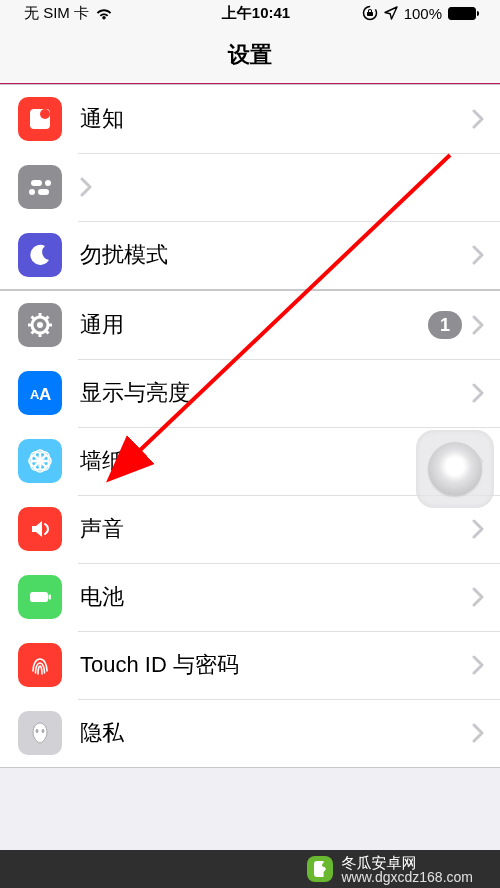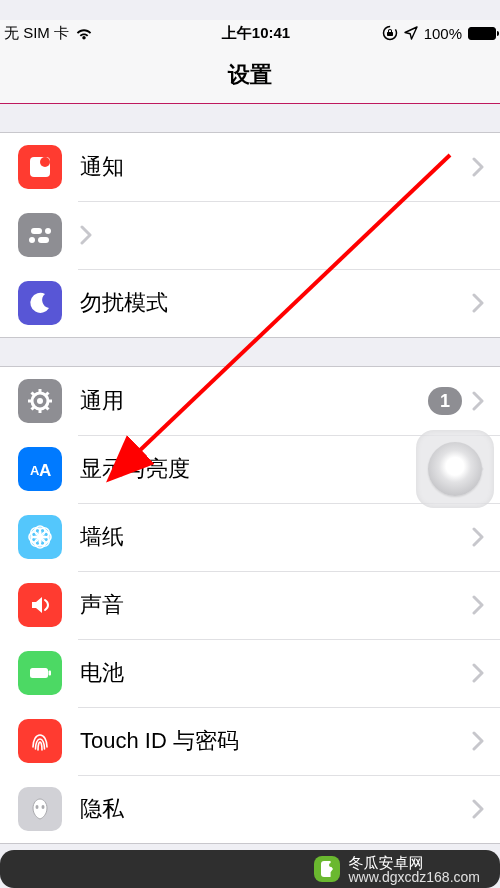--- a/index.html
+++ b/index.html
@@ -1,32 +1,32 @@
 <!DOCTYPE html>
 <html><head>
 <meta charset="utf-8">
 <style>
   * { box-sizing: border-box; margin: 0; padding: 0; }
   html, body { width: 500px; height: 888px; overflow: hidden; font-family: -apple-system, "PingFang SC", "Helvetica Neue", Arial, sans-serif; }
   body { background: #efeff4; position: relative; }
 
   
-  .status-bar { height: 26px; display: flex; align-items: center; justify-content: space-between; padding: 0 4px; font-size: 15px; font-weight: 500; background: #f7f7f8; margin-top: 20px; }
+  .status-bar { height: 26px; display: flex; align-items: center; justify-content: space-between; padding: 0 24px; font-size: 15px; font-weight: 500; background: #f7f7f8; }
   .status-left, .status-right { display: flex; align-items: center; gap: 6px; }
   .status-center { position: absolute; left: 12px; right: 0; text-align: center; pointer-events: none; font-weight: 600; }
   .wifi-icon, .lock-orient-icon, .nav-icon, .battery-icon { display: inline-flex; align-items: center; }
   .battery-body { width: 28px; height: 13px; border: 1.5px solid #000; border-radius: 3px; position: relative; background: #000; }
   .battery-body::after { content: ""; position: absolute; right: -4px; top: 3px; width: 2.5px; height: 5px; background: #000; border-radius: 0 2px 2px 0; }
 
   
   .nav-header { height: 58px; display: flex; align-items: center; justify-content: center; background: #f7f7f8; border-bottom: 1px solid #be185d; }
   .nav-title { font-size: 22px; font-weight: 600; }
 
   
-  .group { margin-top: 28px; background: #fff; border-top: 1px solid #c8c7cc; border-bottom: 1px solid #c8c7cc; }
+  .group { background: #fff; border-top: 1px solid #c8c7cc; border-bottom: 1px solid #c8c7cc; }
   .row { display: flex; align-items: center; height: 68px; padding: 0 16px 0 18px; position: relative; }
   .row + .row::before { content: ""; position: absolute; left: 78px; right: 0; top: 0; height: 1px; background: #e0e0e3; }
   .row-icon { width: 44px; height: 44px; border-radius: 10px; margin-right: 18px; display: flex; align-items: center; justify-content: center; flex-shrink: 0; }
   .row-label { font-size: 22px; color: #000; flex: 1; }
   .row-badge { background: #8e8e93; color: #fff; border-radius: 14px; min-width: 34px; height: 28px; display: inline-flex; align-items: center; justify-content: center; font-size: 18px; font-weight: 600; margin-right: 10px; padding: 0 8px; }
   .chevron { color: #c7c7cc; }
   .chevron svg { display: block; }
 
   
   .bg-red { background: #ff3b30; }
@@ -39,21 +39,21 @@
   .bg-lightgray { background: #d1d1d6; }
 
   
   .arrow-overlay { position: absolute; left: 0; top: 0; pointer-events: none; }
 
   
   .assistive { position: absolute; right: 6px; top: 430px; width: 78px; height: 78px; border-radius: 18px; background: rgba(230,230,232,0.78); display: flex; align-items: center; justify-content: center; box-shadow: 0 0 6px rgba(0,0,0,0.08) inset; }
   .assistive-inner { width: 54px; height: 54px; border-radius: 50%; background: radial-gradient(circle at 50% 45%, #fff 0%, #fff 22%, #e2e2e4 40%, #c9c9cc 70%, #bcbcc0 100%); box-shadow: 0 1px 2px rgba(0,0,0,0.12); }
 
   
-  .watermark { position: absolute; bottom: 0; left: 0; right: 0; height: 38px; background: #2f2f2f; color: #fff; display: flex; align-items: center; justify-content: flex-end; padding: 0 20px; font-size: 16px; gap: 8px; border-radius: 14px; }
+  .watermark { position: absolute; bottom: 0; left: 0; right: 0; height: 38px; background: #2f2f2f; color: #fff; display: flex; align-items: center; justify-content: flex-end; padding: 0 27px; font-size: 16px; gap: 8px; }
   .wm-badge { width: 26px; height: 26px; background: #6ab82f; border-radius: 8px; display: flex; align-items: center; justify-content: center; position: relative; }
   .wm-badge::before { content: ""; width: 12px; height: 16px; background: #fff; border-radius: 3px; clip-path: polygon(20% 0, 100% 0, 100% 100%, 20% 100%, 20% 70%, 0 50%, 20% 30%); transform: scaleX(-1); }
   .wm-badge-eye { position: absolute; top: 7px; right: 7px; width: 4px; height: 4px; border-radius: 50%; background: #6ab82f; }
 
   
   .row-icon svg { display: block; }
 </style>
 </head>
 <body>
 

